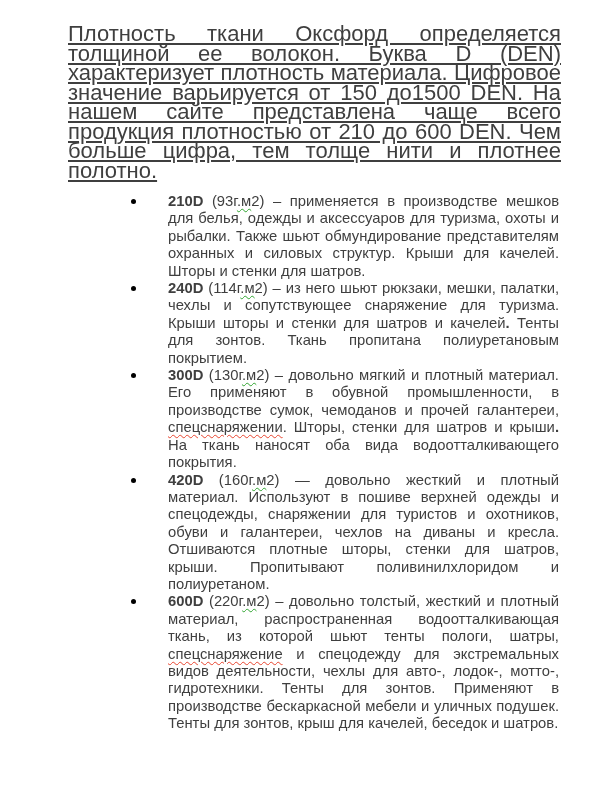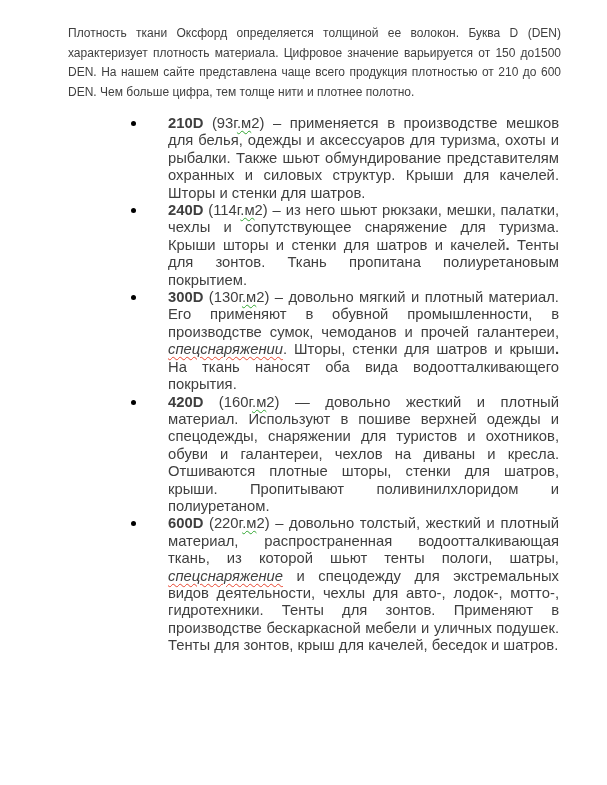--- a/index.html
+++ b/index.html
@@ -21,24 +21,25 @@
   .title{
     margin:26px 20px 0;
     text-align:center;
     font-size:31px;
     font-weight:700;
     letter-spacing:0.2px;
     color:var(--title-color);
   }
   .intro{
     margin:24px 46px 0 68px;
-    font-size:12px;
+    font-size:22px;
     line-height:19.5px;
     text-align:justify;
     color:var(--text-color);
+    text-decoration:underline;
   }
   ul.fabric-list{
     margin:13px 48px 0 0;
     padding:0 0 0 168px;
     list-style:none;
   }
   ul.fabric-list li{
     position:relative;
     font-size:14.8px;
     line-height:17.4px;
@@ -60,21 +61,20 @@
     text-decoration-color:var(--grammar-color);
     text-decoration-thickness:1px;
     text-underline-offset:2px;
   }
   .seg-spelling{
     text-decoration-line:underline;
     text-decoration-style:wavy;
     text-decoration-color:var(--spelling-color);
     text-decoration-thickness:1px;
     text-underline-offset:2px;
-    font-style:italic;
   }
 </style>
 </head>
 <body>
 
 <div class="doc">
   <p class="intro">Плотность ткани Оксфорд определяется толщиной ее волокон. Буква D (DEN) характеризует плотность материала. Цифровое значение варьируется от 150 до1500 DEN. На нашем сайте представлена чаще всего продукция плотностью от 210 до 600 DEN. Чем больше цифра, тем толще нити и плотнее полотно.</p>
   <ul class="fabric-list">
       <li><span class="seg-bold">210D</span><span class="seg-normal"> (93г</span><span class="seg-grammar">.м</span><span class="seg-normal">2) – применяется в производстве мешков для белья, одежды и аксессуаров для туризма, охоты и рыбалки. Также шьют обмундирование представителям охранных и силовых структур. Крыши для качелей. Шторы и стенки для шатров.</span></li>
       <li><span class="seg-bold">240D</span><span class="seg-normal"> (114г</span><span class="seg-grammar">.м</span><span class="seg-normal">2) – из него шьют рюкзаки, мешки, палатки, чехлы и сопутствующее снаряжение для туризма. Крыши шторы и стенки для шатров и качелей</span><span class="seg-bold">.</span><span class="seg-normal"> Тенты для зонтов. Ткань пропитана полиуретановым покрытием.</span></li>

